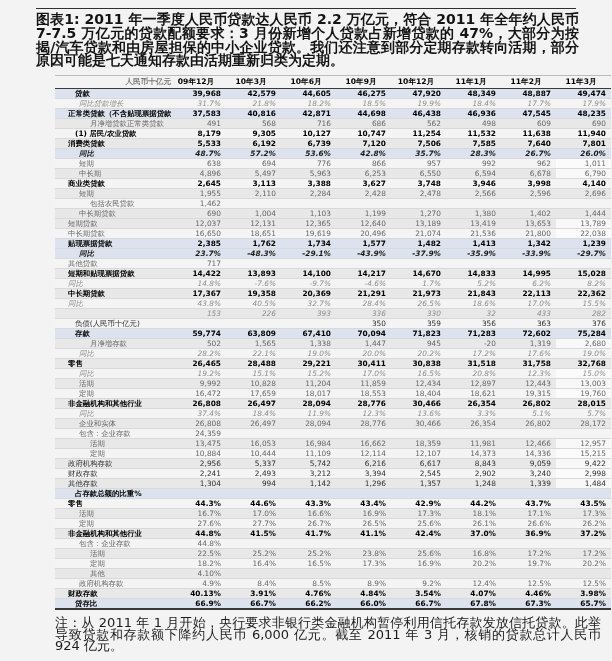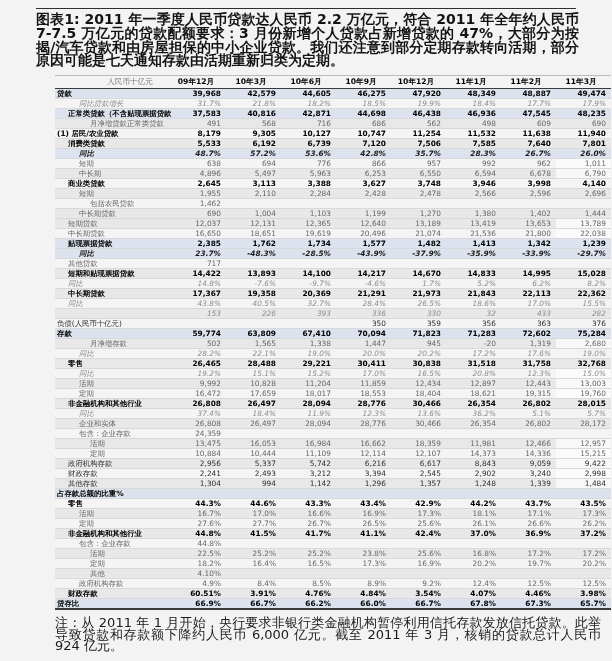--- a/index.html
+++ b/index.html
@@ -18,27 +18,27 @@
     border-collapse:collapse;table-layout:fixed;
     margin-left:19px;width:556px;
   }
   col.c-lbl{width:116px;}
   col.c-v{width:55px;}
   th,td{font-size:7.4px;line-height:9px;padding:0;white-space:nowrap;overflow:hidden;}
   thead th{
     font-size:7.6px;line-height:12px;border-bottom:1px solid #3a3a3a;
     border-top:1px solid #bbb;font-weight:bold;color:#000;
   }
-  th.unit{text-align:center;font-weight:normal;color:#7a7a7a;padding-left:34px;}
+  th.unit{text-align:right;font-weight:bold;color:#7a7a7a;padding-left:34px;}
   th.colh{padding-right:5px;}
   tbody tr{border-bottom:1px solid #d9d9db;}
   tbody tr:last-child{border-bottom:2px solid #3a3a3a;}
   td.val{text-align:right;padding-right:5px;}
   td.lbl{text-align:left;}
-  .ind0{padding-left:2px;margin-left:28px;}.ind1{padding-left:13px;}
+  .ind0{padding-left:20px;margin-left:28px;}.ind1{padding-left:13px;}
   .ind2{padding-left:24px;}.ind3{padding-left:35px;}
   .row-blue{background:#dce3ee;}
   .row-gray{background:#e8e8e9;}
   .row-plain{background:#f4f4f5;}
   tr.s-normal td{color:#2e2e2e;font-weight:normal;}
   tr.s-bold td{color:#000;font-weight:bold;}
   tr.s-italic td{color:#8c8c8c;font-style:italic;}
   tr.s-bolditalic td{color:#1a1a1a;font-weight:bold;font-style:italic;}
   tr.muted td{color:#666;}
   td.last-emph{font-weight:normal;color:#000;background:rgba(253,253,253,0.72);}
@@ -258,21 +258,21 @@
           <td class="val">1,577</td>
           <td class="val">1,482</td>
           <td class="val">1,413</td>
           <td class="val">1,342</td>
           <td class="val">1,239</td>
         </tr>
         <tr class="row-blue s-bolditalic">
           <td class="lbl ind2">同比</td>
           <td class="val">23.7%</td>
           <td class="val">-48.3%</td>
-          <td class="val">-28.5%</td>
+          <td class="val">-29.1%</td>
           <td class="val">-43.9%</td>
           <td class="val">-37.9%</td>
           <td class="val">-35.9%</td>
           <td class="val">-33.9%</td>
           <td class="val">-29.7%</td>
         </tr>
         <tr class="row-plain s-normal muted">
           <td class="lbl ind1">其他贷款</td>
           <td class="val">717</td>
           <td class="val"></td>
@@ -437,21 +437,21 @@
           <td class="val">26,802</td>
           <td class="val">28,015</td>
         </tr>
         <tr class="row-plain s-italic">
           <td class="lbl ind2">同比</td>
           <td class="val">37.4%</td>
           <td class="val">18.4%</td>
           <td class="val">11.9%</td>
           <td class="val">12.3%</td>
           <td class="val">13.6%</td>
-          <td class="val">36.2%</td>
+          <td class="val">3.3%</td>
           <td class="val">5.1%</td>
           <td class="val">5.7%</td>
         </tr>
         <tr class="row-gray s-normal muted">
           <td class="lbl ind2">企业和实体</td>
           <td class="val">26,808</td>
           <td class="val">26,497</td>
           <td class="val">28,094</td>
           <td class="val">28,776</td>
           <td class="val">30,466</td>
@@ -630,21 +630,21 @@
           <td class="val">8.4%</td>
           <td class="val">8.5%</td>
           <td class="val">8.9%</td>
           <td class="val">9.2%</td>
           <td class="val">12.4%</td>
           <td class="val">12.5%</td>
           <td class="val">12.5%</td>
         </tr>
         <tr class="row-gray s-bold">
           <td class="lbl ind1">财政存款</td>
-          <td class="val">60.51%</td>
+          <td class="val">40.13%</td>
           <td class="val">3.91%</td>
           <td class="val">4.76%</td>
           <td class="val">4.84%</td>
           <td class="val">3.54%</td>
           <td class="val">4.07%</td>
           <td class="val">4.46%</td>
           <td class="val">3.98%</td>
         </tr>
         <tr class="row-blue s-bold">
           <td class="lbl ind0">贷存比</td>

